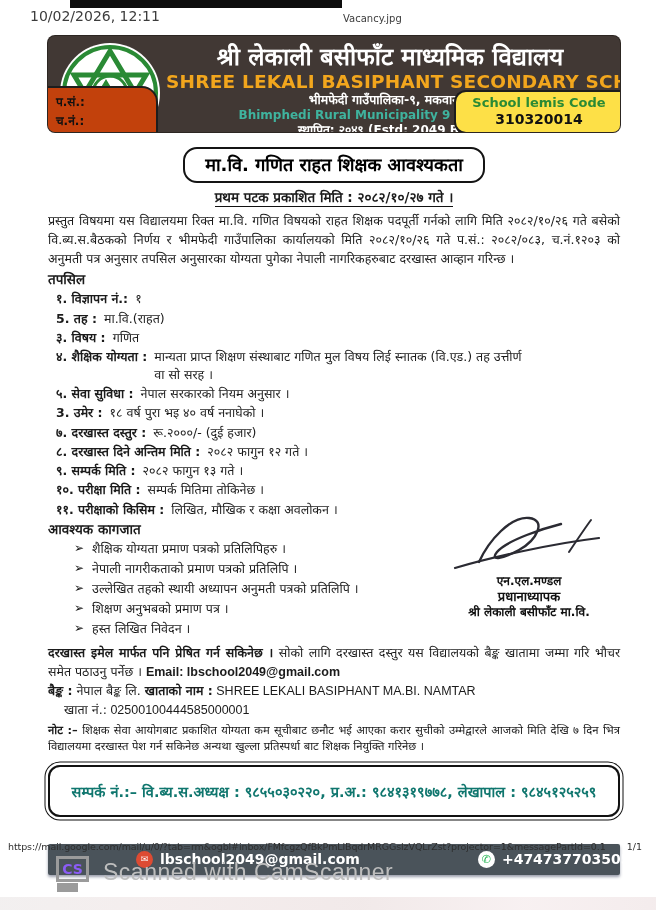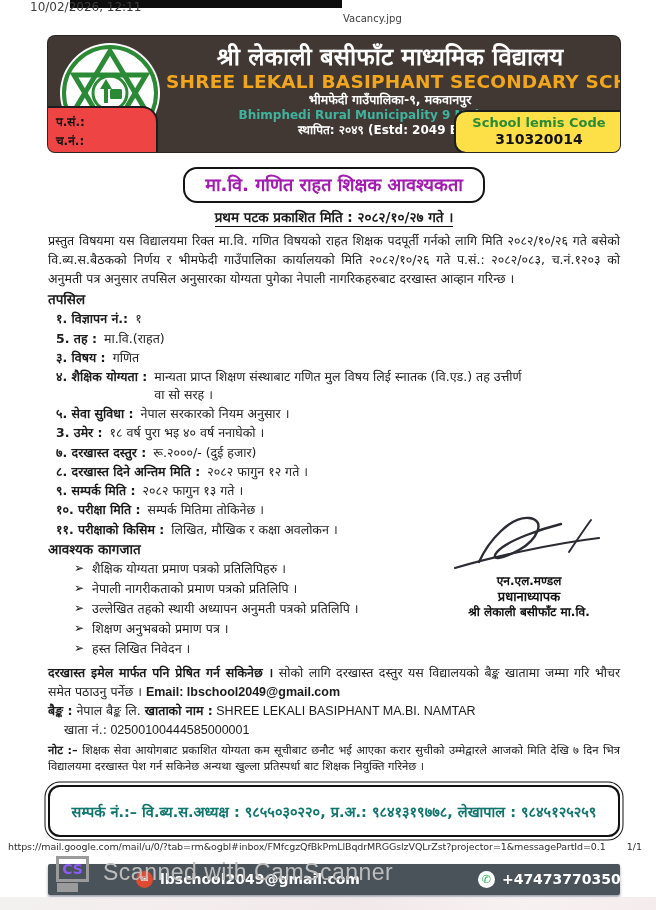--- a/index.html
+++ b/index.html
@@ -6,62 +6,62 @@
   html,body { width:656px; height:910px; }
   body {
     position:relative;
     background:#ffffff;
     font-family:"DejaVu Sans","Liberation Sans",sans-serif;
     color:#1b1b1b;
     overflow:hidden;
   }
   
   .top-black-strip { position:absolute; top:0; left:70px; width:272px; height:8px; background:#0d0d0d; }
-  .chrome-datetime { position:absolute; top:0; left:30px; font-size:12px; color:#3c3c3c;text-align:right; }
+  .chrome-datetime { position:absolute; top:8px; left:30px; font-size:14px; color:#3c3c3c;text-align:right; }
   .chrome-filename { position:absolute; top:13px; left:343px; font-size:10px; color:#3c3c3c; }
   .chrome-url { position:absolute; top:841px; left:8px; font-size:9.5px; color:#2e2e2e; letter-spacing:-0.1px; }
   .chrome-page { position:absolute; top:841px; right:14px; font-size:9.5px; color:#2e2e2e; }
 
   
   .doc { position:absolute; left:48px; top:36px; width:572px; }
 
   
   .school-header {
-    position:relative; width:100%; height:116px;
+    position:relative; width:100%; height:96px;
     background:#413834; border-radius:7px;
     overflow:hidden;
     padding:8px 6px 0 118px;
     text-align:center;
     box-shadow:0 0 0 1px #2c2622;
   }
   .logo-wrap { position:absolute; left:10px; top:5px; width:104px; height:104px; }
   .line-np  { font-size:24px; font-weight:bold; color:#ffffff; line-height:1.12; white-space:nowrap; }
   .line-en  { font-size:18.5px; font-weight:bold; color:#f2a61d; line-height:1.15; white-space:nowrap; letter-spacing:0.2px; }
   .line-addr-np { font-size:12.5px; font-weight:bold; color:#ffffff; line-height:1.3; }
   .line-addr-en { font-size:12px; font-weight:bold; color:#3fb39e; line-height:1.25; }
   .line-estd { font-size:12px; font-weight:bold; color:#ffffff; line-height:1.3; }
   .cutout-left {
     position:absolute; left:-2px; bottom:-2px; width:112px; height:48px;
-    background:#ef4444; border-top:2px solid #1d1d1d; border-right:2px solid #1d1d1d;
+    background:#c2410c; border-top:2px solid #1d1d1d; border-right:2px solid #1d1d1d;
     border-radius:0 16px 0 0; text-align:left; padding:5px 6px 0 10px;
   }
   .cutout-left .ref { font-size:12px; font-weight:bold; color:#111; line-height:1.55; }
   .cutout-right {
     position:absolute; right:-2px; bottom:-2px; width:168px; height:44px;
     background:#fde047; border:2px solid #1d1d1d; border-right:none;
     border-radius:12px 0 0 12px; text-align:center; padding-top:3px;
   }
   .lemis-label { font-size:13px; font-weight:bold; color:#2a8a35; line-height:1.25; }
   .lemis-code  { font-size:14px; font-weight:bold; color:#111; line-height:1.2; }
 
   
   .title-row { text-align:center; margin-top:15px; }
   .title-box {
     display:inline-block; border:2.5px solid #141414; border-radius:14px;
-    padding:3px 20px 5px; font-size:18px; font-weight:bold; color:#a21caf;
+    padding:3px 20px 5px; font-size:18px; font-weight:bold; color:#000000;
     box-shadow:0 0 0 1px #fff inset;
   }
   .pub-date { text-align:center; font-size:13.5px; font-weight:bold; margin-top:5px; }
   .pub-date span { border-bottom:1.5px solid #111; padding-bottom:1px; }
 
   .intro { margin-top:6px; font-size:12.5px; line-height:1.5; text-align:justify; }
 
   .sec-heading { font-size:13.5px; font-weight:bold; margin-top:2px; }
 
   .details { padding-left:8px; margin-top:2px; }

